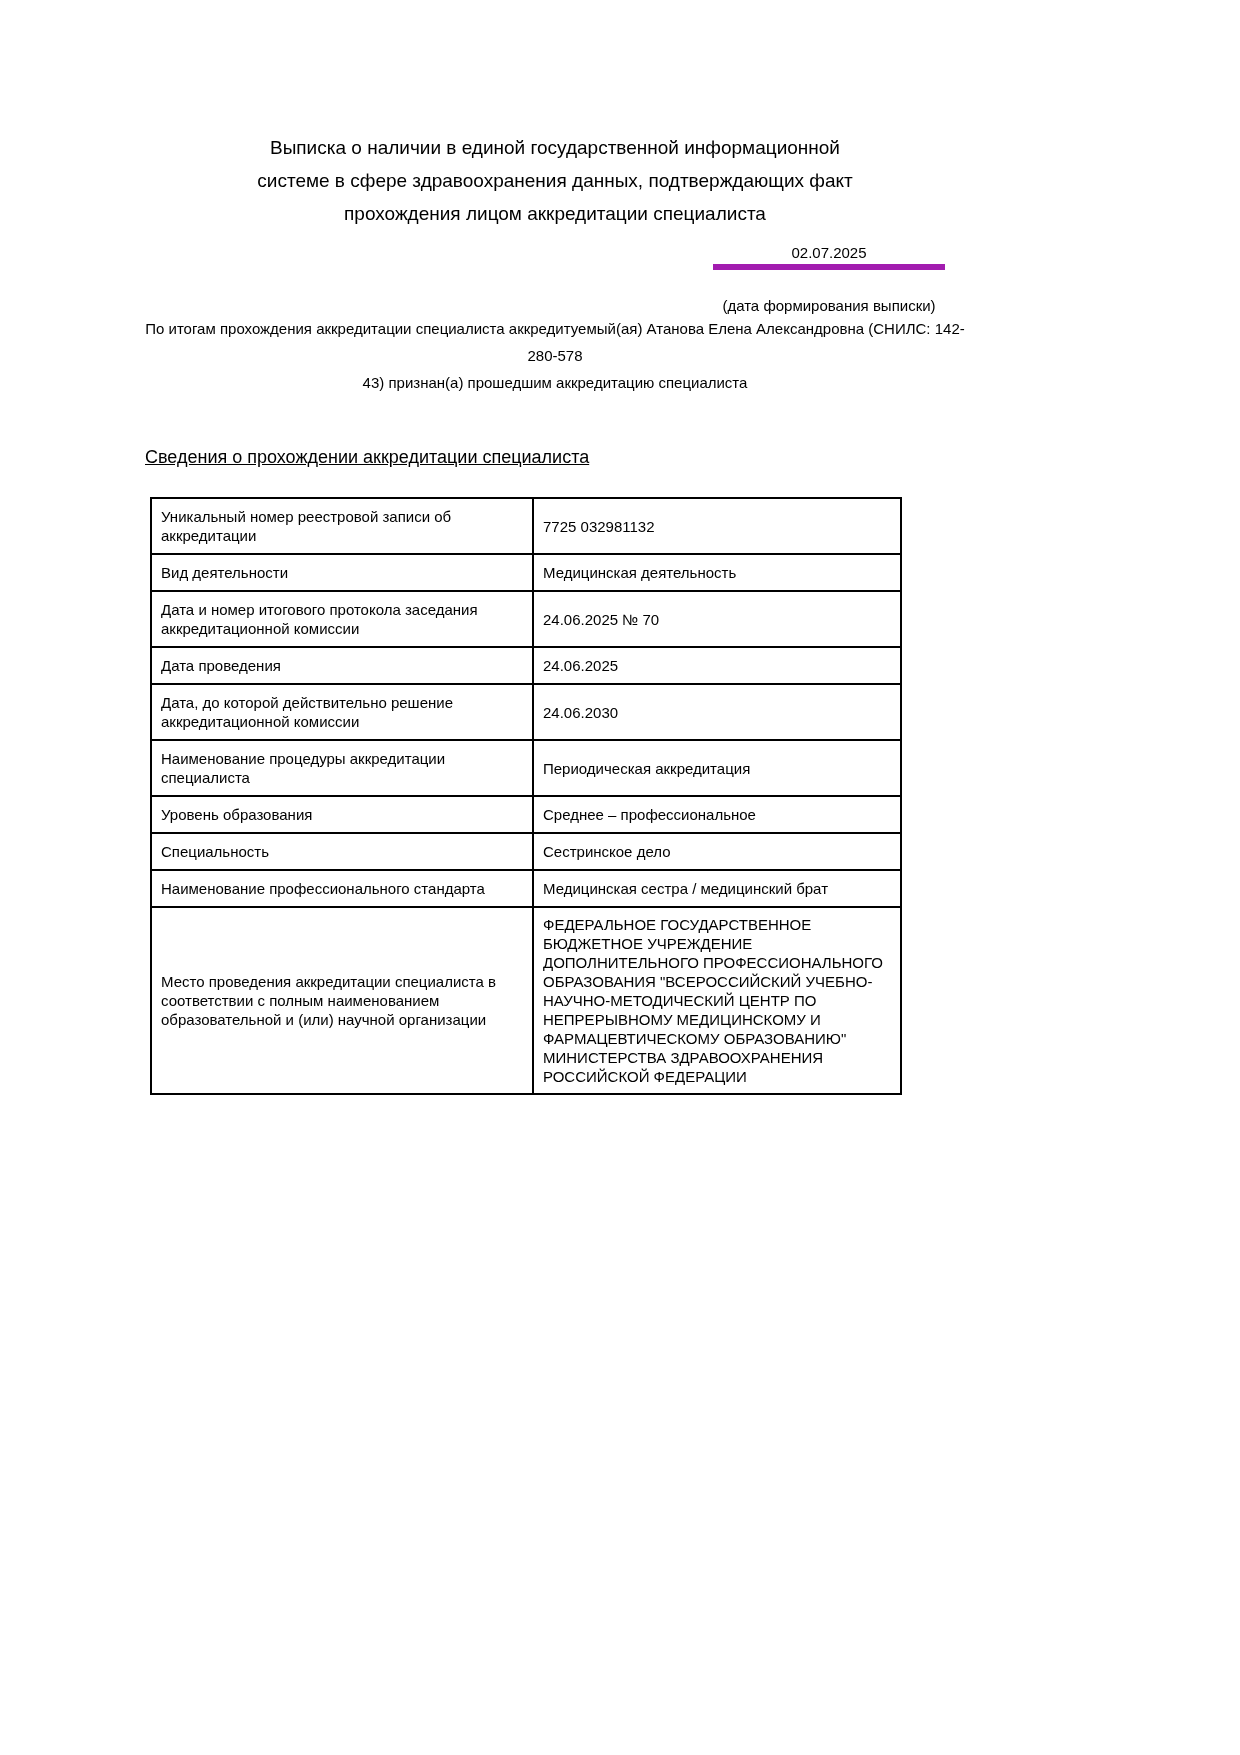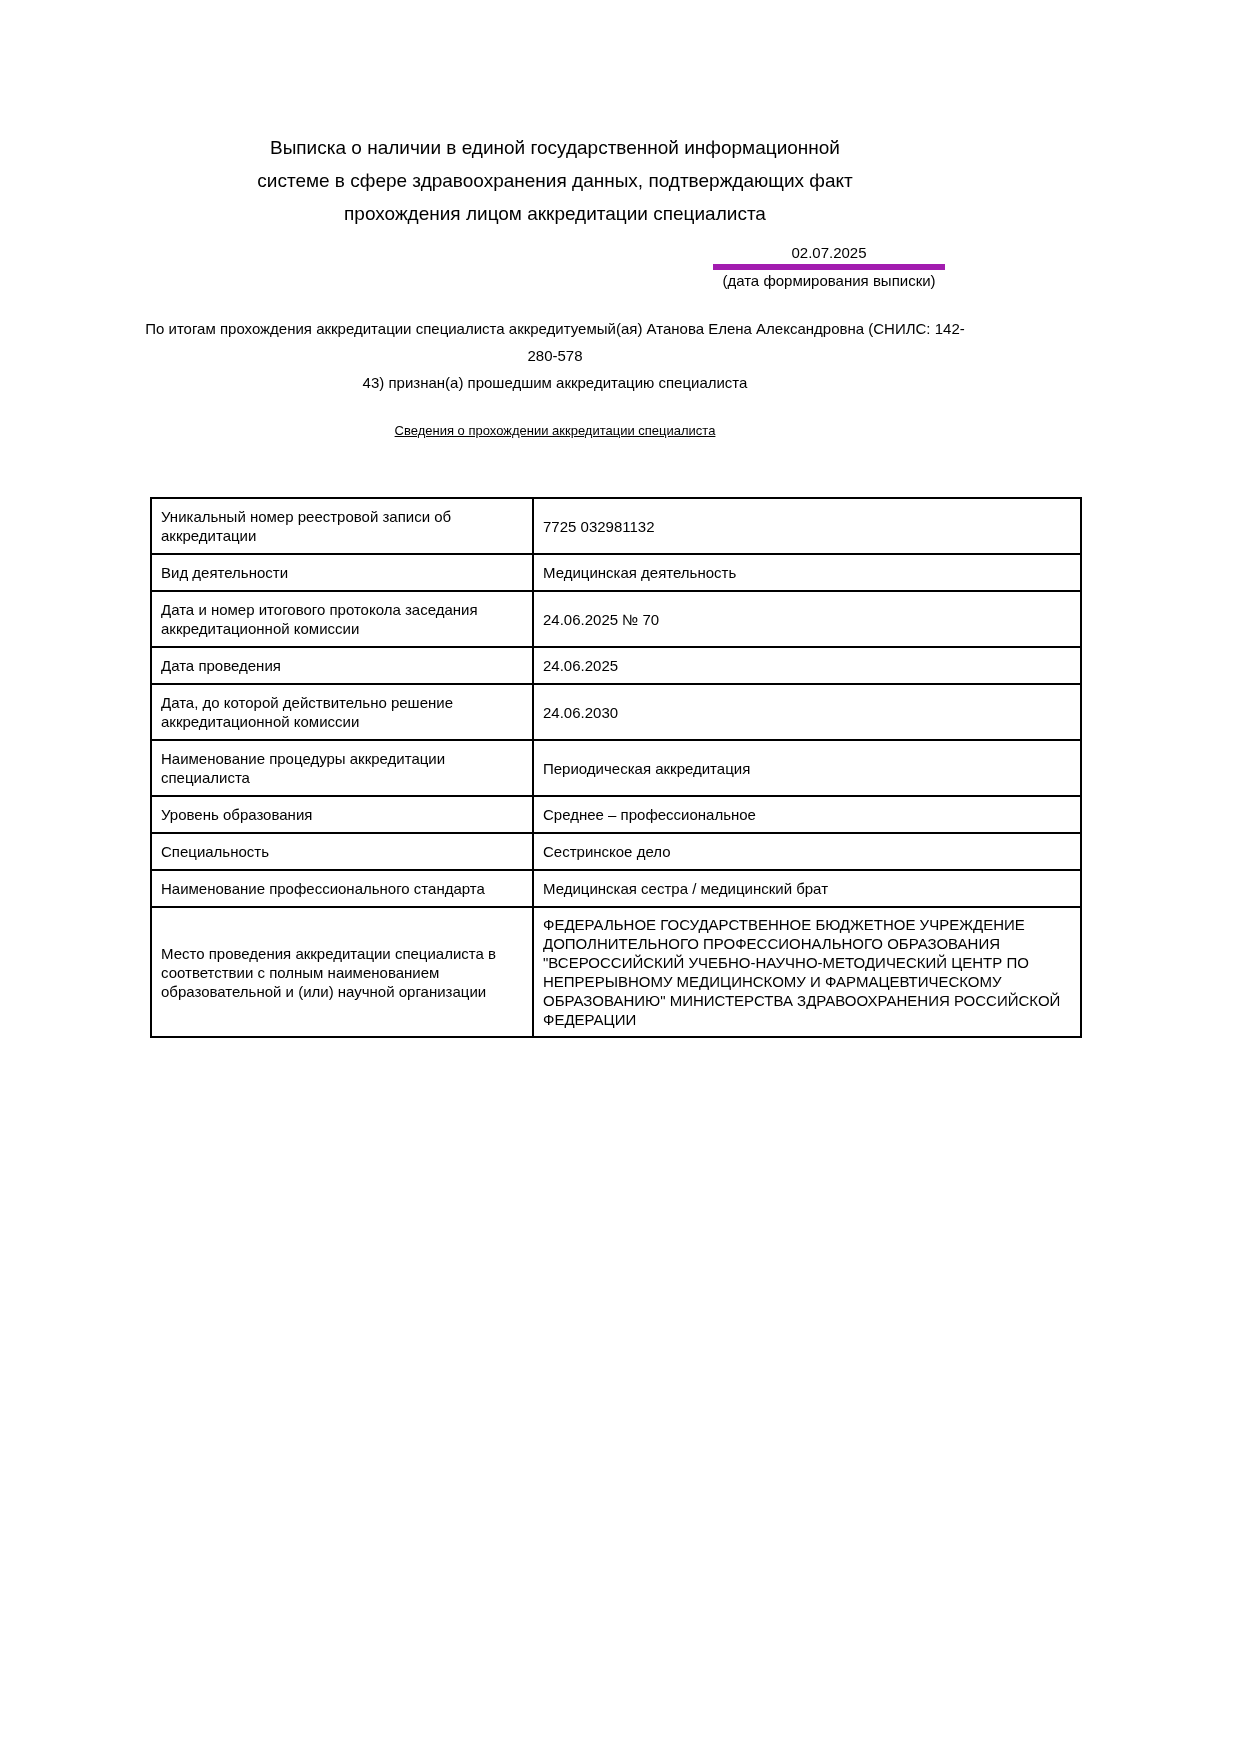--- a/index.html
+++ b/index.html
@@ -16,40 +16,40 @@
   .doc-title {
     position: absolute; top: 131px; left: 145px; width: 820px;
     text-align: center; font-size: 19px; font-weight: normal; line-height: 33px;
   }
 
   .date-block {
     position: absolute; top: 244px; left: 713px; width: 232px;
     text-align: center; font-size: 15px;
   }
   .date-value { display: block; padding-bottom: 3px; border-bottom: 6px solid #a21caf; }
-  .date-caption { display: block; padding-top: 2px; }
+  .date-caption { display: block; padding-top: 12px; margin-top: 15px; }
 
   .intro {
     position: absolute; top: 315px; left: 135px; width: 840px;
     text-align: center; font-size: 15px; line-height: 27px;
   }
 
   .section-heading {
-    position: absolute; top: 423px; left: 145px; width: 820px;
-    text-align: center; font-size: 13px; text-decoration: underline;
+    position: absolute; top: 447px; left: 145px; width: 820px;
+    text-align: left; font-size: 18px; text-decoration: underline;
   }
 
   .registry-heading {
     position: absolute; top: 457px; left: 145px; width: 820px;
     text-align: center; font-size: 17.5px; font-weight: bold;
   }
 
   table.accr {
     position: absolute; top: 497px; left: 150px;
-    width: 932px; border-collapse: collapse;
+    width: 752px; border-collapse: collapse;
     font-size: 15px;
   }
   table.accr td {
     border: 2px solid #000000;
     padding: 7px 9px;
     vertical-align: middle;
     line-height: 19px;
   }
   table.accr td.label-cell { width: 362px; }
   table.accr td.value-cell { }

